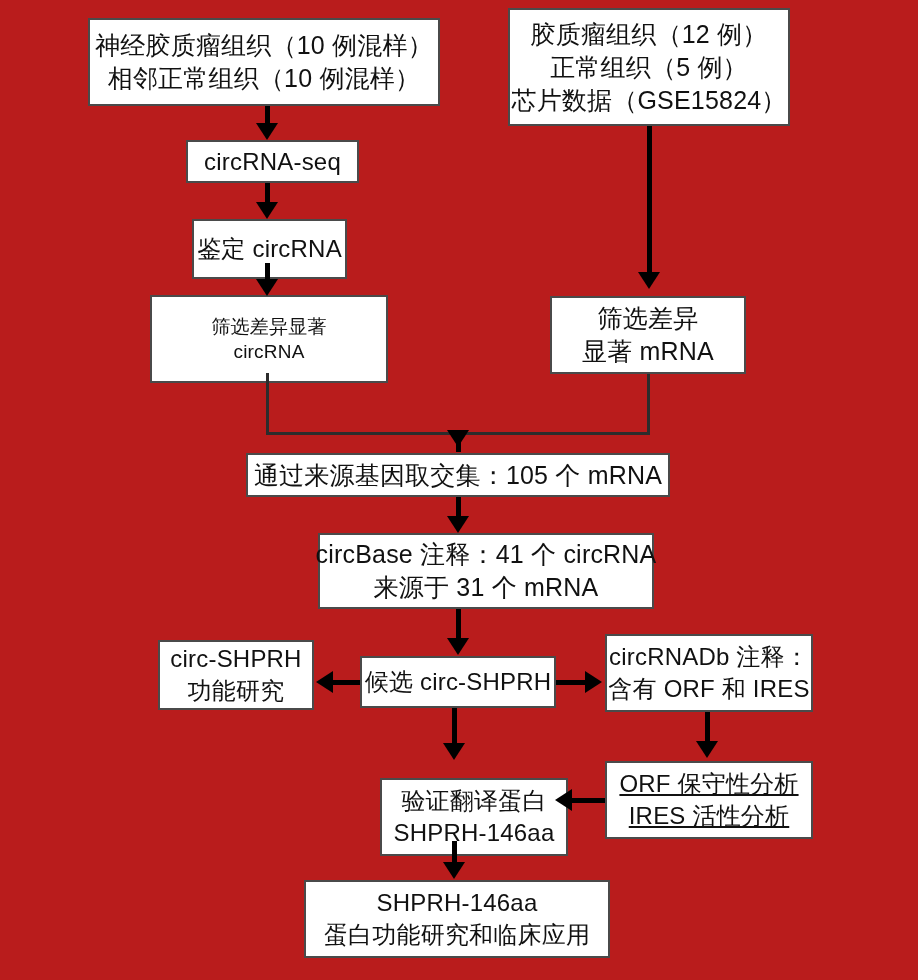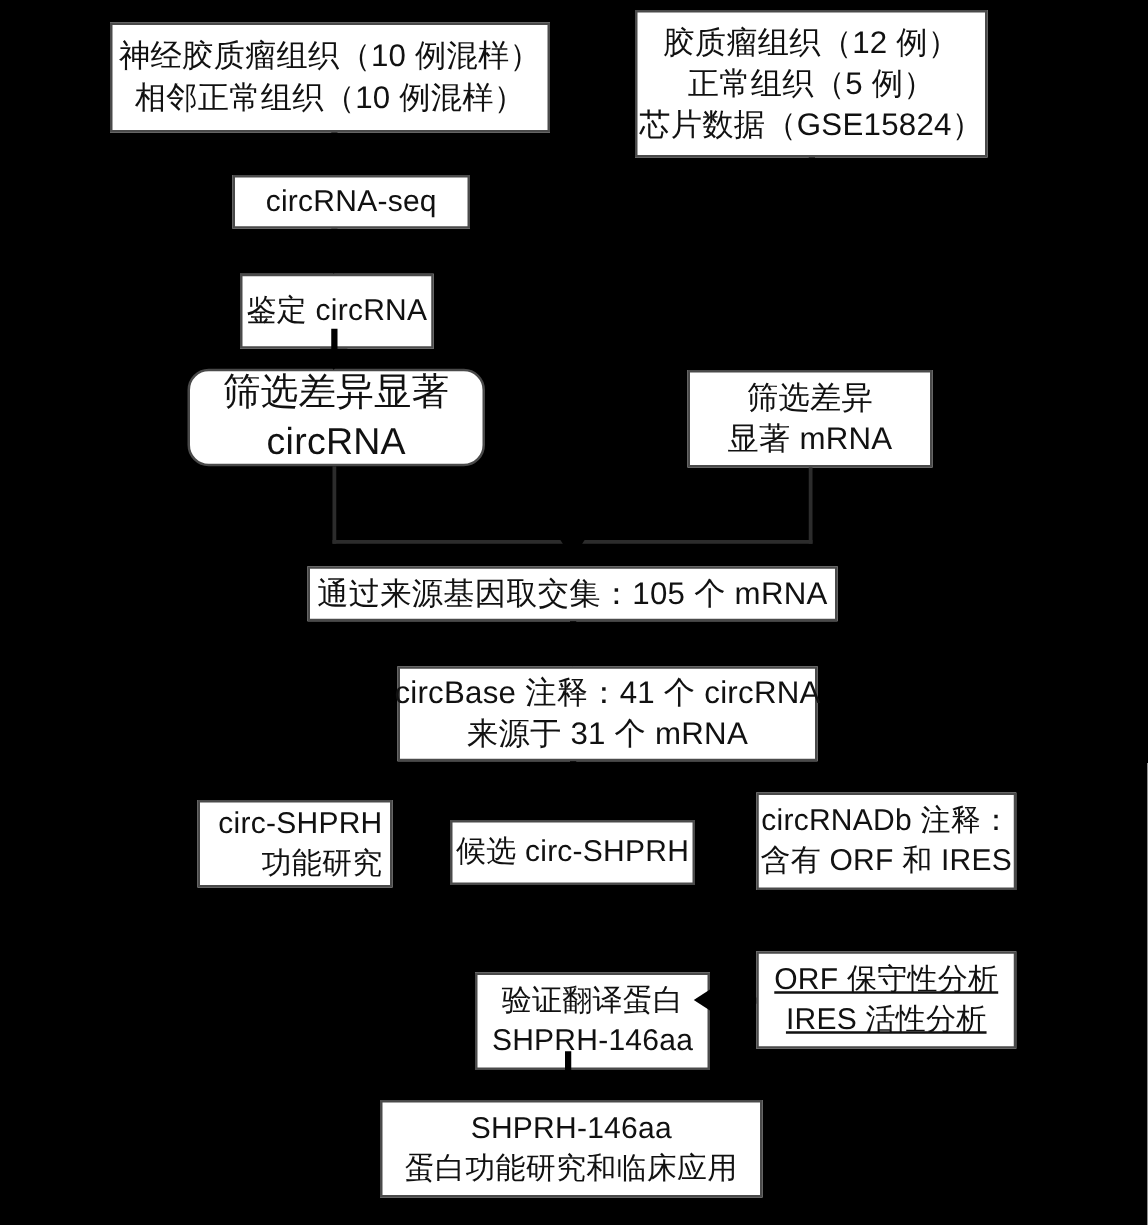--- a/index.html
+++ b/index.html
@@ -8,21 +8,21 @@
     background: #ffffff;
   }
   body {
     font-family: "Liberation Sans", "DejaVu Sans", sans-serif;
     color: #000000;
   }
   #canvas {
     position: relative;
     width: 918px;
     height: 980px;
-    background: #000000;
+    background: #b91c1c;
     overflow: hidden;
   }
   .node {
     position: absolute;
     box-sizing: border-box;
     border: 2px solid #4a4a4a;
     background: #ffffff;
     display: flex;
     flex-direction: column;
     align-items: center;
@@ -79,27 +79,27 @@
     width: 0;
     height: 0;
     border-top: 11px solid transparent;
     border-bottom: 11px solid transparent;
     border-left: 17px solid #000000;
   }
 
   
   #n-source-glioma   { left: 88px;  top: 18px;  width: 352px; height: 88px;  font-size: 25px; }
   #n-source-chip     { left: 508px; top: 8px;   width: 282px; height: 118px; font-size: 25px; }
-  #n-circrna-seq     { left: 186px; top: 140px; width: 190px; height: 43px;  font-size: 24px; }
+  #n-circrna-seq     { left: 186px; top: 140px; width: 173px; height: 43px;  font-size: 24px; }
   #n-identify        { left: 192px; top: 219px; width: 155px; height: 60px;  font-size: 24px; }
-  #n-screen-circrna  { left: 150px; top: 295px; width: 238px; height: 78px;  font-size: 30px; border-radius: 17px; }
+  #n-screen-circrna  { left: 150px; top: 295px; width: 238px; height: 88px;  font-size: 19px; }
   #n-screen-mrna     { left: 550px; top: 296px; width: 196px; height: 78px;  font-size: 25px; }
   #n-intersect       { left: 246px; top: 453px; width: 424px; height: 44px;  font-size: 25px; }
   #n-circbase        { left: 290px; top: 533px; width: 336px; height: 76px;  font-size: 25px; margin-left: 28px; }
-  #n-func-study      { left: 158px; top: 640px; width: 156px; height: 70px;  font-size: 24px; align-items: flex-end; }
+  #n-func-study      { left: 158px; top: 640px; width: 156px; height: 70px;  font-size: 24px; }
   #n-candidate       { left: 360px; top: 656px; width: 196px; height: 52px;  font-size: 24px; }
   #n-circrnadb       { left: 605px; top: 634px; width: 208px; height: 78px;  font-size: 24px; }
   #n-verify-protein  { left: 360px; top: 778px; width: 188px; height: 78px;  font-size: 24px; margin-left: 20px; }
   #n-orf-ires        { left: 605px; top: 761px; width: 208px; height: 78px;  font-size: 24px; text-decoration: underline; }
   #n-final           { left: 304px; top: 880px; width: 306px; height: 78px;  font-size: 24px; }
 </style>
 </head>
 <body>
 
 <div id="canvas">

